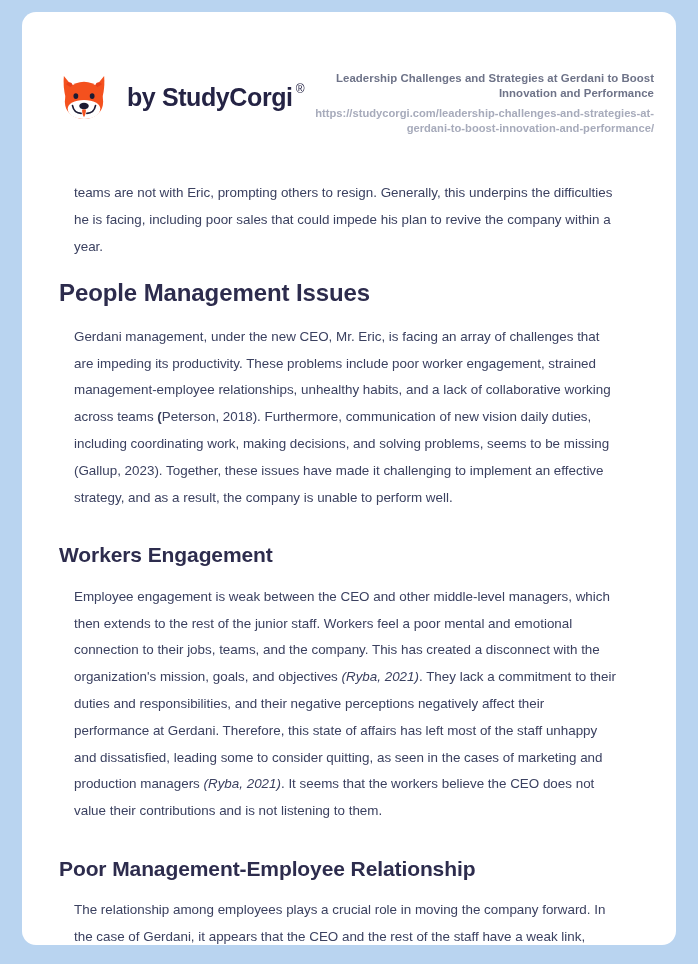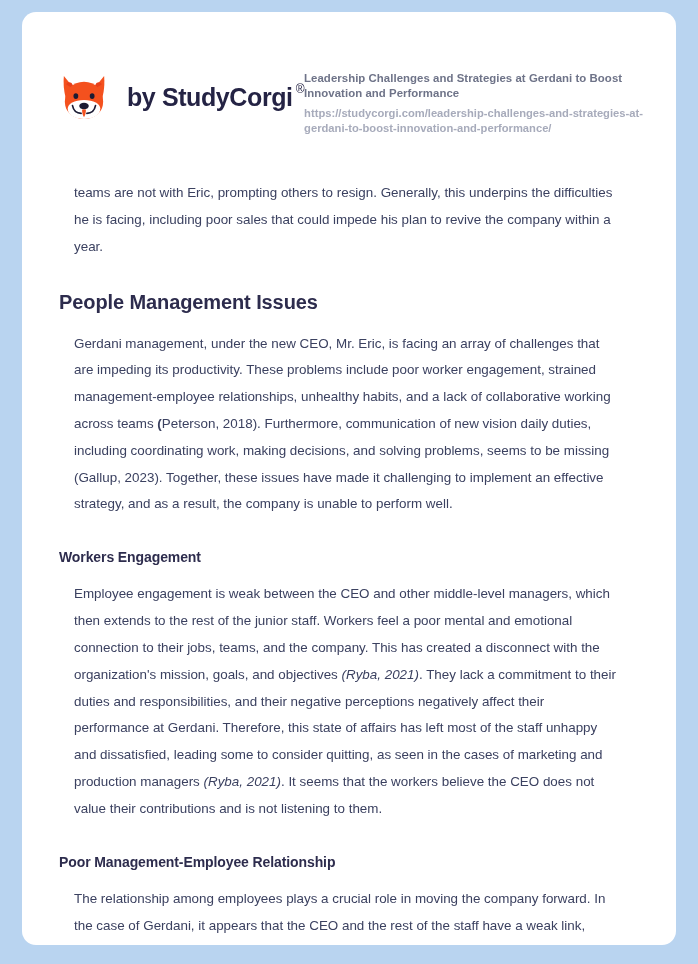--- a/index.html
+++ b/index.html
@@ -53,21 +53,21 @@
     line-height: 1;
   }
   .brand-reg {
     font-size: 12px;
     font-weight: normal;
     margin-left: 3px;
     position: relative;
     top: -2px;
   }
   .header-meta {
-    text-align: left;
+    text-align: right;
     max-width: 352px;
     padding-top: 9px;
   }
   .header-title {
     color: #6e7388;
     font-size: 11.4px;
     font-weight: bold;
     line-height: 1.33;
     letter-spacing: 0.05px;
   }
@@ -85,29 +85,29 @@
   }
   .doc-body p {
     color: #3b4160;
     font-size: 13.4px;
     line-height: 2.0;
     margin: 15px;
     text-align: left;
   }
   h2.section-heading {
     color: #2d2c4d;
-    font-size: 20px;
+    font-size: 24px;
     font-weight: bold;
     line-height: 1.3;
-    margin: 28px 0 16px 0;
+    margin: 16px 0 16px 0;
     letter-spacing: -0.1px;
   }
   h3.section-heading {
     color: #2d2c4d;
-    font-size: 14px;
+    font-size: 21px;
     font-weight: bold;
     line-height: 1.3;
     margin: 30px 0 14px 0;
     letter-spacing: -0.1px;
   }
   .cite-italic {
     font-style: italic;
   }
   .paren-bold {
     font-weight: bold;

